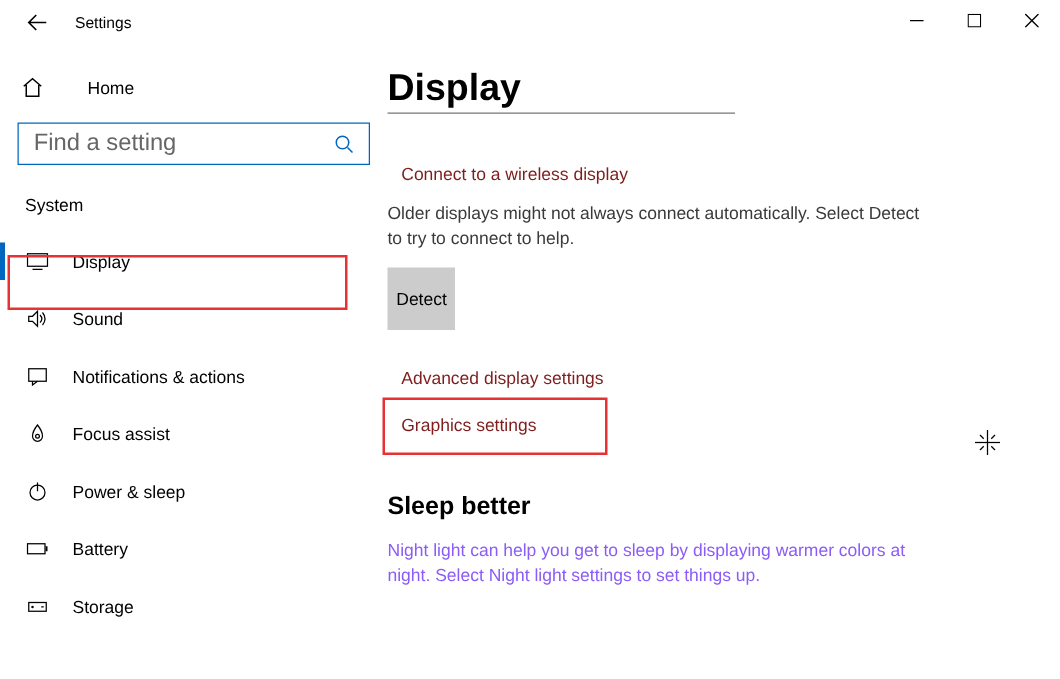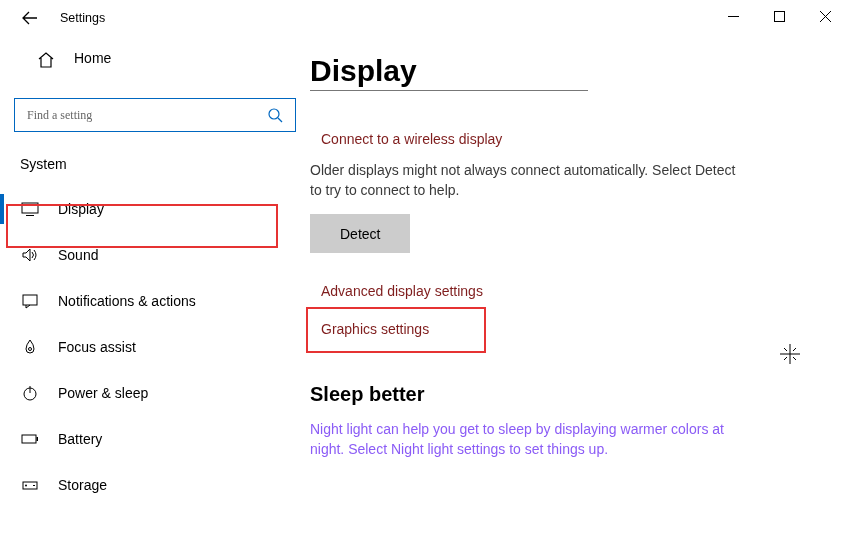--- a/index.html
+++ b/index.html
@@ -27,32 +27,32 @@
   .titlebar .title { font-size: 12.5px; }
   .win-controls {
     position: absolute; right: 0; top: 0; display: flex;
   }
   .win-btn {
     width: 46px; height: 32px; display:flex; align-items:center; justify-content:center;
   }
   .layout { display: flex; height: calc(543px - 36px); }
   .sidebar { width: 310px; padding-top: 14px; }
   .home-row {
-    display:flex; align-items:flex-start; height: 40px; padding-left: 36px; gap: 18px;
+    display:flex; align-items:center; height: 40px; padding-left: 16px; gap: 34px;
   }
   .search-box {
     margin: 8px 14px 14px 14px;
     border: 1px solid #0067c0;
     height: 34px;
     display:flex; align-items:center; padding: 0 10px;
     justify-content: space-between;
   }
   .search-box input {
-    border: none; outline: none; font-size: 12px; width: 230px; color: #555; background: transparent;
-    font-family: Liberation Serif, serif;
+    border: none; outline: none; font-size: 19px; width: 230px; color: #555; background: transparent;
+    font-family: Liberation Sans, sans-serif;
   }
   .search-box input::placeholder { color: #666; }
   .group-label { font-weight: 400; padding: 10px 20px 14px 20px; }
   .nav-item {
     display:flex; align-items:center; height: 46px; padding-left: 20px; gap: 18px;
     position: relative;
   }
   .nav-item.selected::before {
     content:""; position:absolute; left:0; top:8px; bottom:8px; width:4px; background:#0067c0;
   }
@@ -65,21 +65,21 @@
   .page-title {
     font-size: 30px; font-weight: 600; margin: 0 0 2px 0;
   }
   .title-underline {
     width: 278px; height: 0; border-bottom: 1px solid #777; margin-bottom: 40px;
   }
   .section-h { font-size: 20px; font-weight: 600; margin: 0 0 16px 0; }
   .link { color: #7f1d1d; cursor: pointer; margin-left: 11px; }
   .desc { color: #3a3a3a; line-height: 1.4; margin: 14px 0; max-width: 430px; }
   .btn {
-    background: #ccc; border:none; height: 39px; padding: 0 30px; font-size: 14px; font-family: inherit;
+    background: #ccc; border:none; height: 50px; padding: 0 7px; font-size: 14px; font-family: inherit;
   }
   .adv { margin-top: 30px; margin-bottom: 22px; }
   .gfx-wrap { position: relative; display:inline-block; padding: 0; text-align: right; }
   .red-box-gfx {
     position:absolute; border:2px solid #e63232; pointer-events:none;
     left: -4px; top: -14px; width: 180px; height: 46px;
   }
   .sleep-h { font-size: 20px; font-weight: 600; margin: 46px 0 10px 0; }
   .cursor-cross {
     position:absolute; right: 48px; top: 344px; pointer-events:none;

